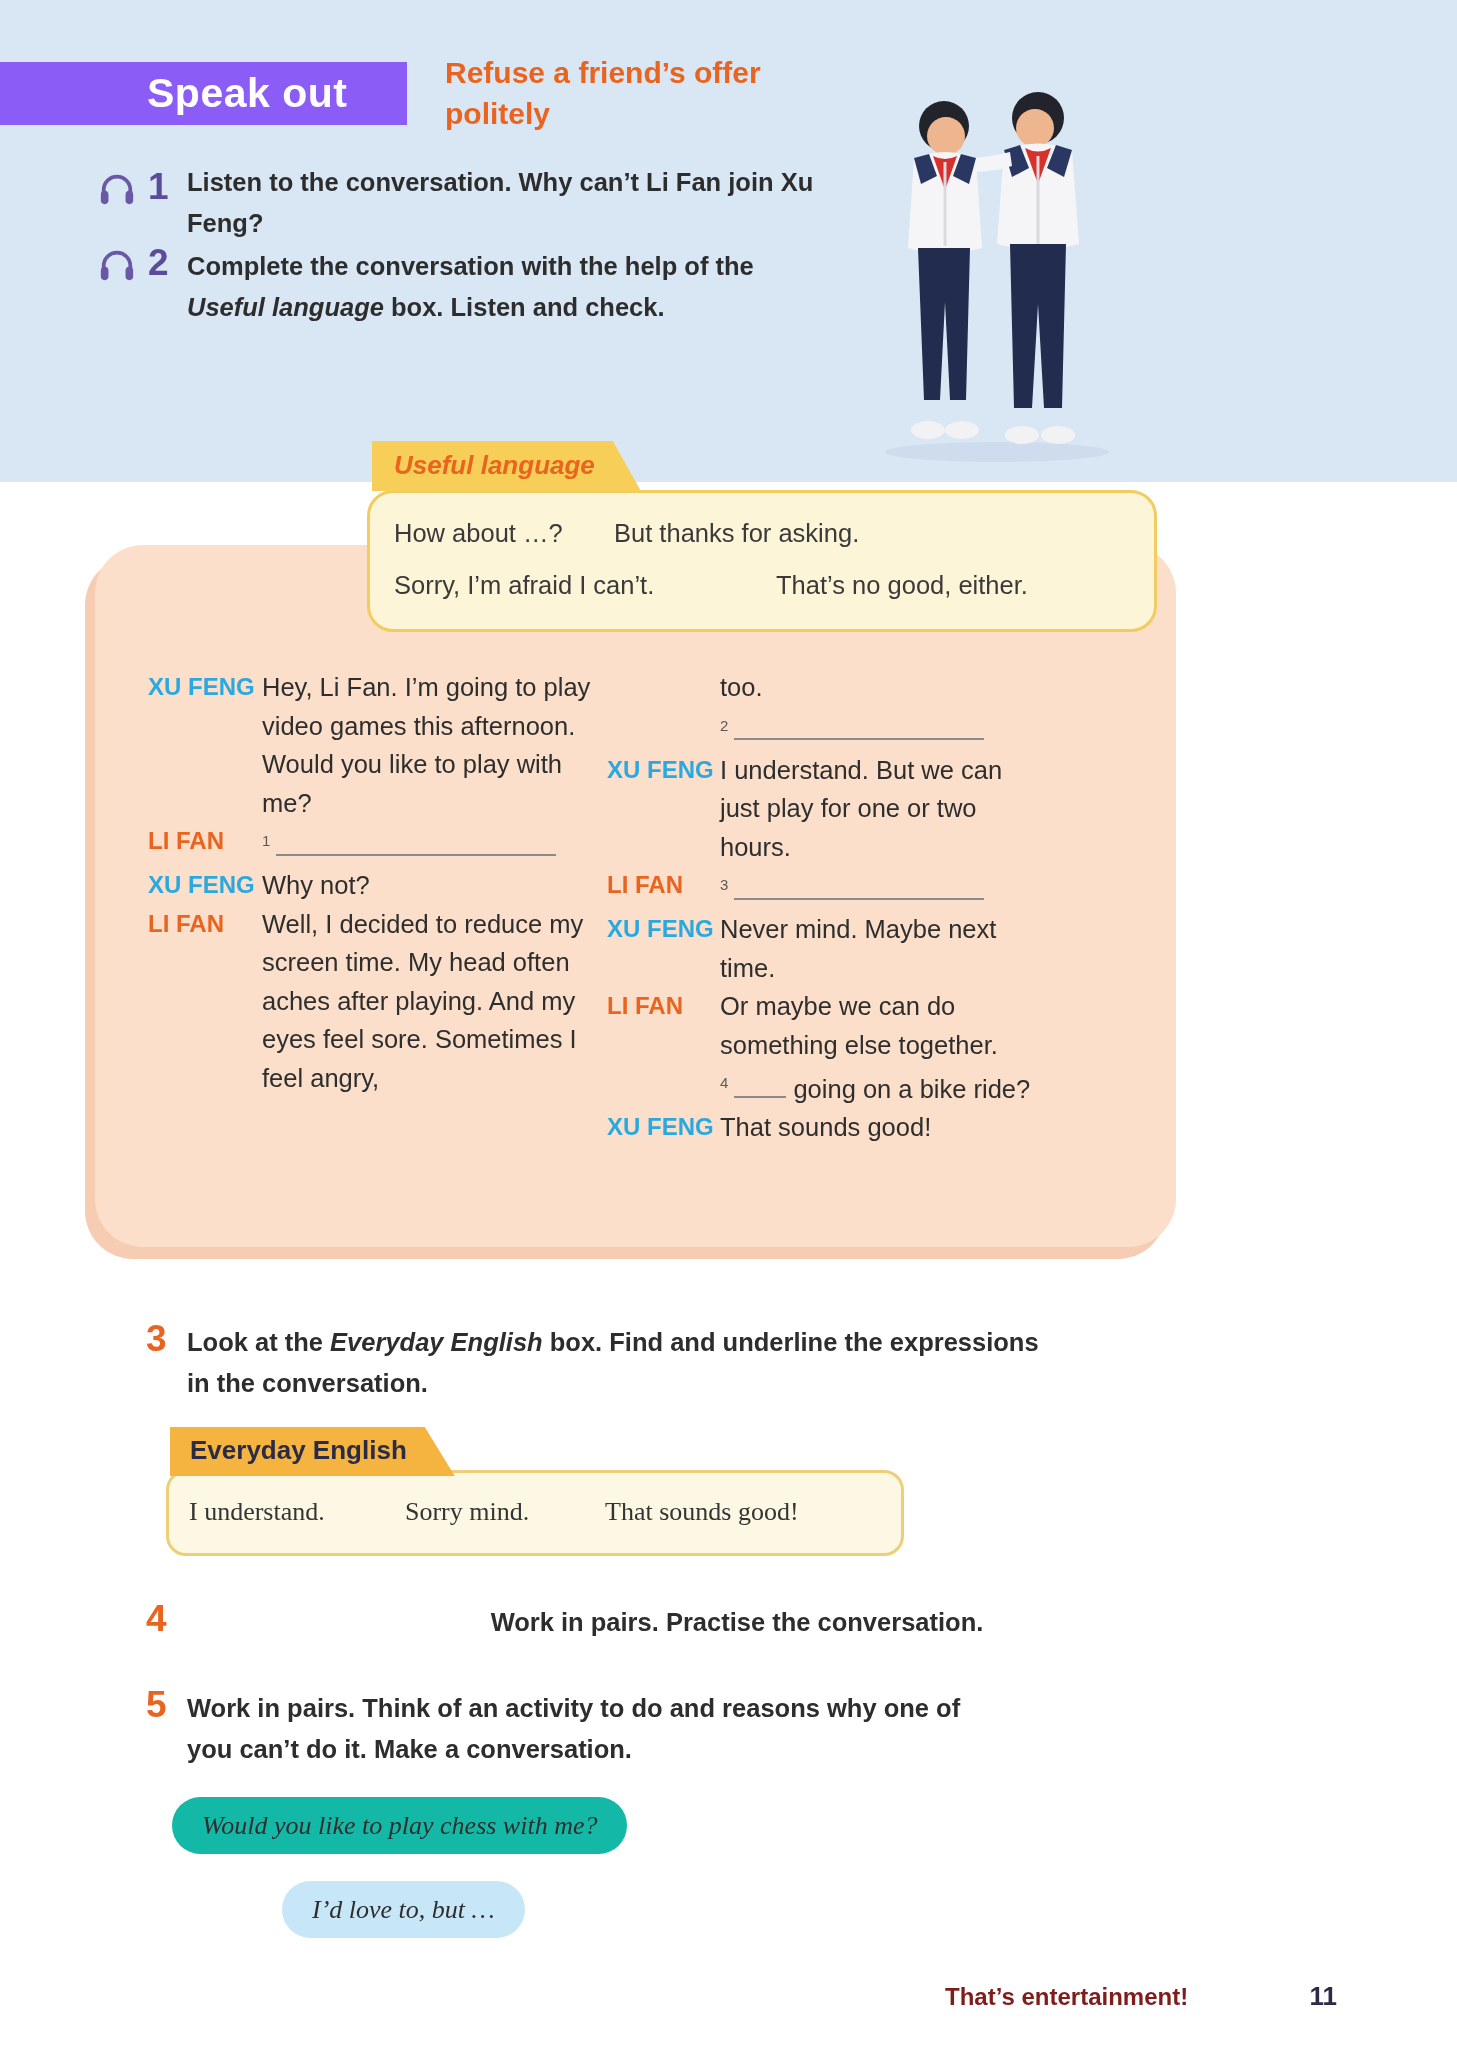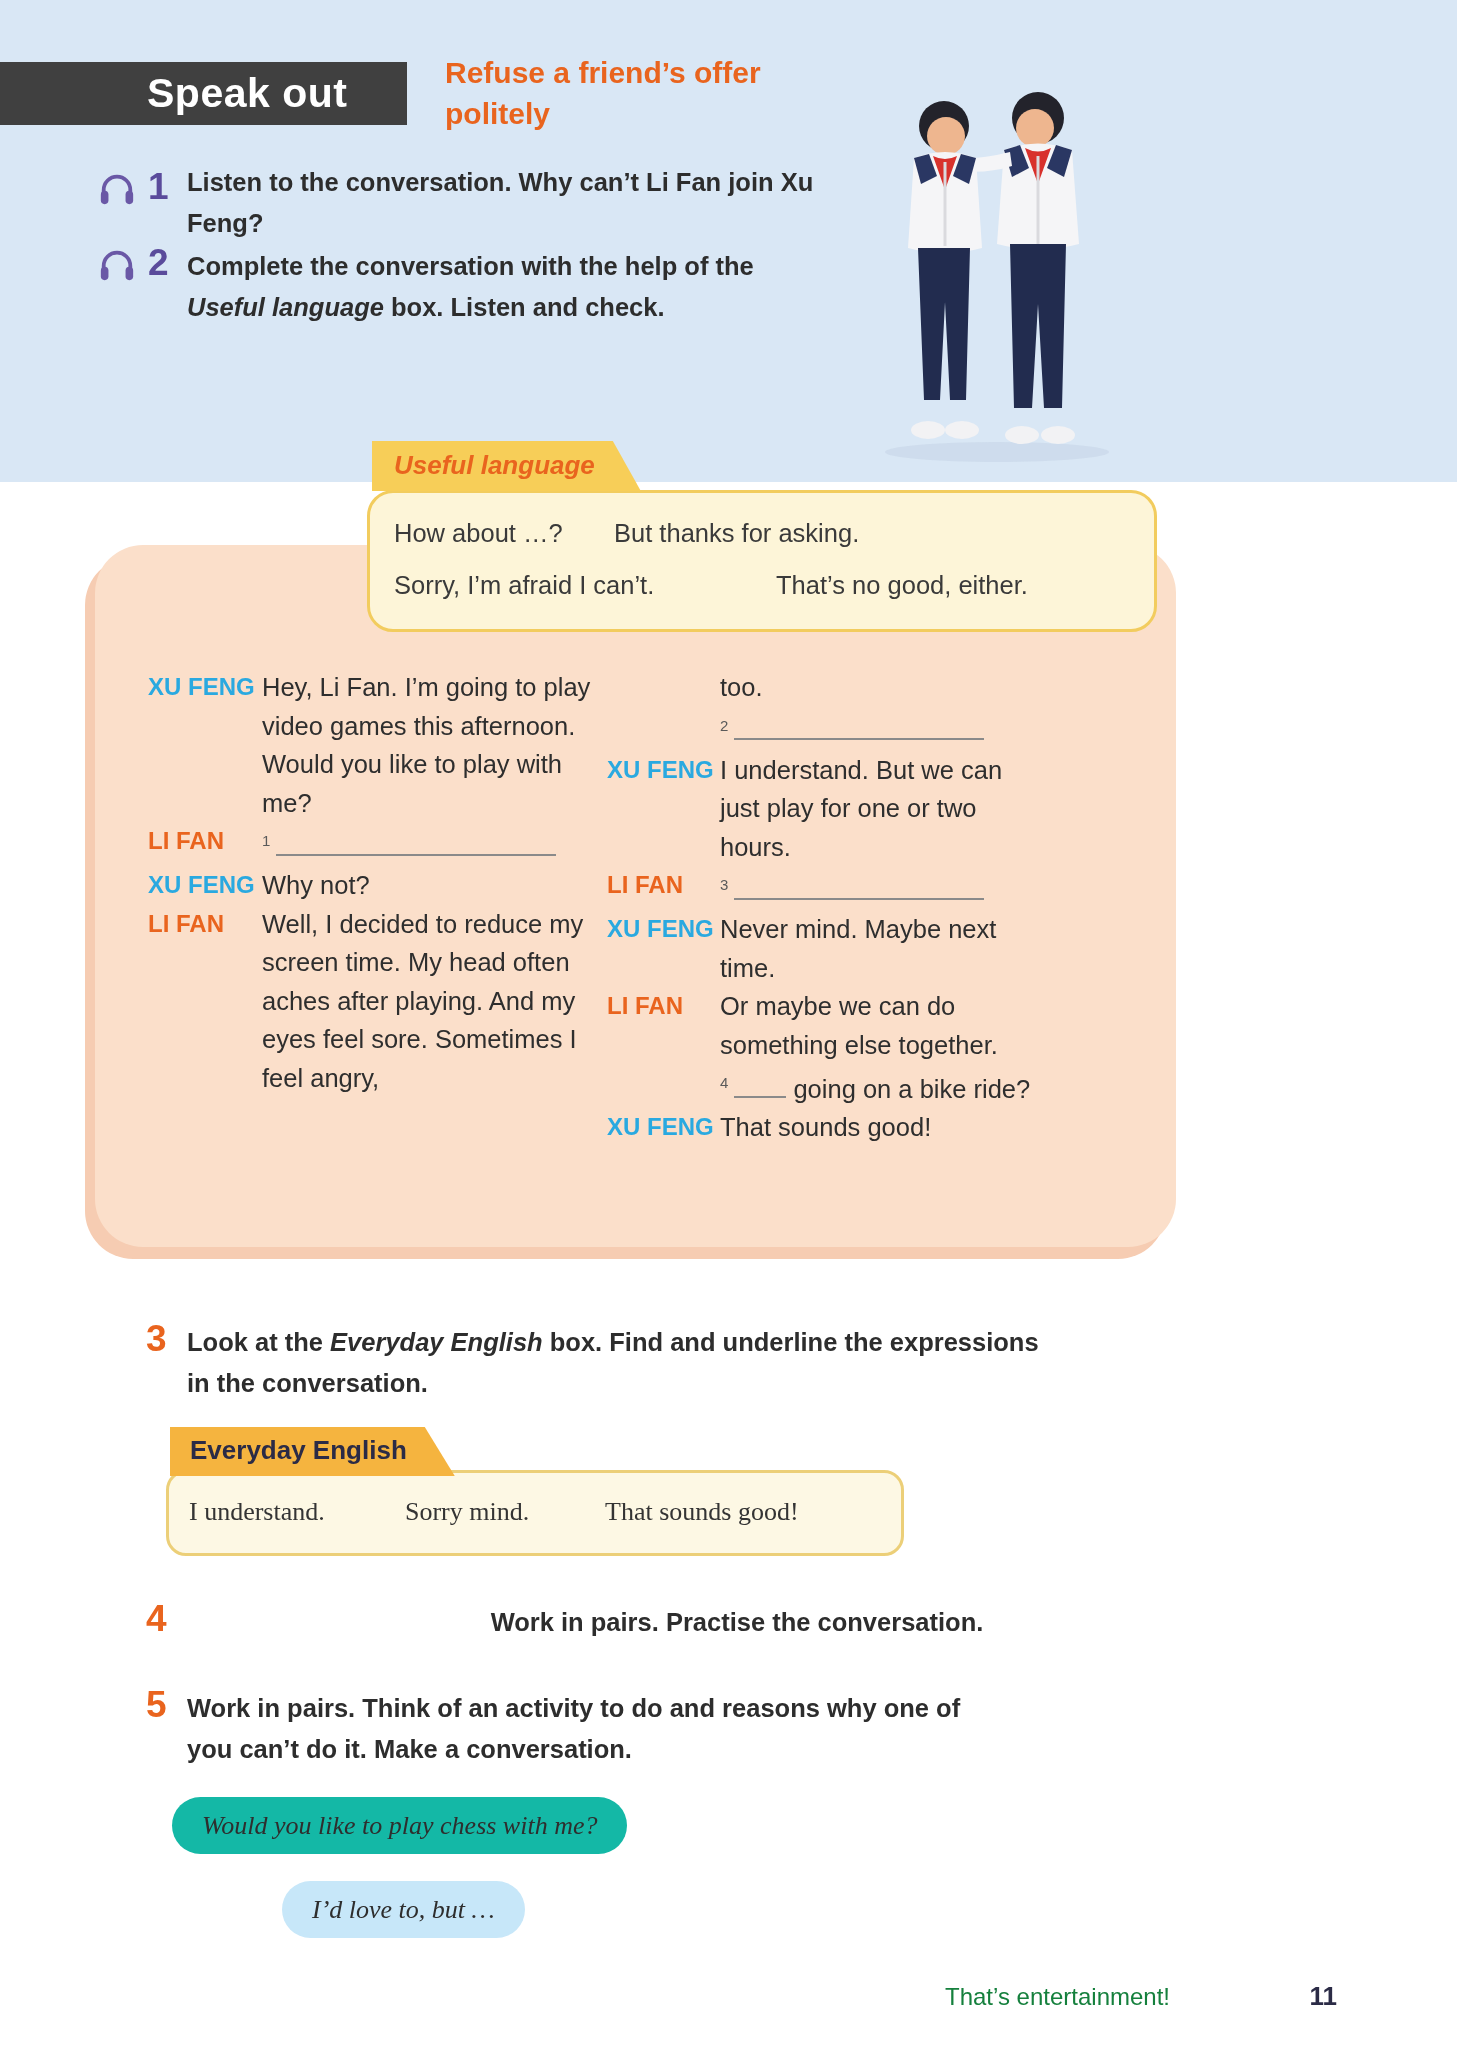--- a/index.html
+++ b/index.html
@@ -3,21 +3,21 @@
 <meta charset="utf-8">
 <style>
   * { margin:0; padding:0; box-sizing:border-box; }
   body { background:#ffffff; }
   .page { position:relative; width:1457px; height:2047px; background:#ffffff;
           font-family:"Liberation Sans", sans-serif; overflow:hidden; }
   .abs { position:absolute; }
 
   .blue-band { top:0; left:0; width:1457px; height:482px; background:#d9e7f5; }
 
-  .banner { left:0; top:62px; width:407px; height:63px; background:#404040; color:#ffffff;
+  .banner { left:0; top:62px; width:407px; height:63px; background:#8b5cf6; color:#ffffff;
             font-size:41px; font-weight:bold; letter-spacing:.5px;
             display:flex; align-items:center; padding-left:147px; z-index:2; }
   .subtitle { left:445px; top:52px; width:400px; font-size:30px; font-weight:bold;
               color:#e9641e; line-height:1.38; z-index:2; }
 
   .students { left:862px; top:78px; z-index:2; }
 
   .hp { width:38px; height:36px; }
   .act-num { font-size:37px; font-weight:bold; line-height:1; }
   .purple { color:#5a4b9b; }
@@ -60,21 +60,21 @@
   .ee-box .s1 { display:inline-block; width:216px; }
   .ee-box .s2 { display:inline-block; width:200px; }
 
   .bubble { display:inline-flex; align-items:center; font-family:"Liberation Serif", serif;
             font-style:italic; font-size:26px; color:#2e2e2e; border-radius:29px;
             padding:0 30px; height:57px; }
   .bubble-q { left:172px; top:1797px; background:#14b8a6; }
   .bubble-a { left:282px; top:1881px; background:#c7e7f9; }
 
   .footer { left:945px; top:1981px; width:392px; display:flex; align-items:baseline; }
-  .footer .ft { font-size:24px; font-weight:normal; color:#15803d; }
+  .footer .ft { font-size:24px; font-weight:bold; color:#7f1d1d; }
   .footer .pn { margin-left:auto; font-size:26px; font-weight:bold; color:#2b2b46; }
 </style>
 </head>
 <body>
 
 <div class="page">
 
   <div class="abs blue-band"></div>
 
   <div class="abs banner">

